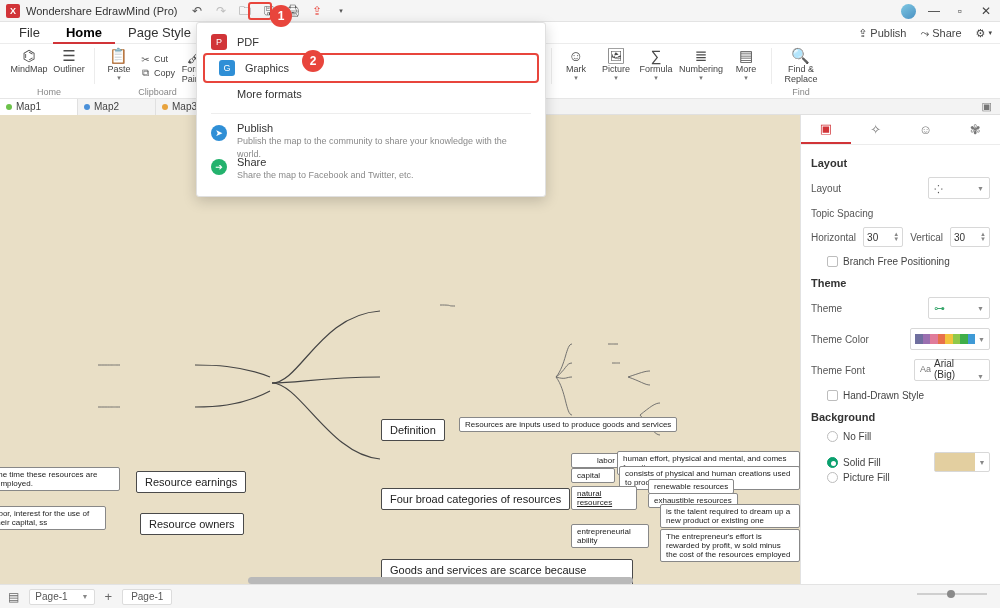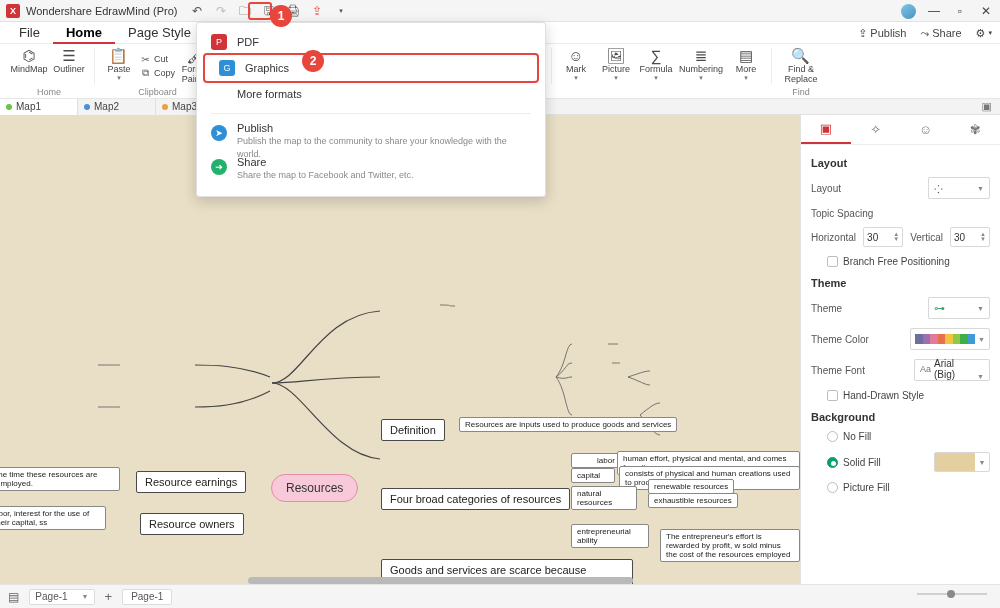--- a/index.html
+++ b/index.html
@@ -336,40 +336,40 @@
         <path d="M612,248 C618,248 615,248 620,248"></path>
         <path d="M628,262 C640,258 645,256 650,256"></path>
         <path d="M628,262 C640,266 645,270 650,270"></path>
         <path d="M640,300 C650,292 655,288 660,288"></path>
         <path d="M640,300 C650,312 655,320 660,320"></path>
         <path d="M98,250 C120,250 110,250 120,250"></path>
         <path d="M98,292 C120,292 110,292 120,292"></path>
       </g>
     </svg>
 
-    <div class="node center" style="left:271px; top:373px; transform:translateY(-50%);">Resources</div>
 
     <div class="node" style="left:381px; top:304px;">Definition</div>
     <div class="node" style="left:136px; top:356px;">Resource earnings</div>
     <div class="node" style="left:140px; top:398px;">Resource owners</div>
     <div class="node" style="left:381px; top:373px;">Four broad categories of resources</div>
     <div class="node wrap" style="left:381px; top:444px; width:252px;">Goods and services are scarce because resources are scarce</div>
 
     <div class="node leaf" style="left:459px; top:302px;">Resources are inputs used to produce goods and services</div>
     <div class="node leaf" style="left:-10px; top:352px; width:130px;">the time these resources are employed.</div>
     <div class="node leaf" style="left:-12px; top:391px; width:118px;">abor, interest for the use of their capital, ss</div>
 
     <div class="node leaf" style="left:571px; top:338px; width:70px; text-align:center;">labor</div>
     <div class="node leaf" style="left:617px; top:336px;">human effort, physical and mental, and comes from time</div>
     <div class="node leaf" style="left:571px; top:353px; width:44px;">capital</div>
     <div class="node leaf" style="left:619px; top:351px;">consists of physical and human creations used to produce goo</div>
-    <div class="node leaf" style="left:571px; top:371px; width:66px;">natural resources</div>
+    <div class="node leaf" style="left:571px; top:371px; width:66px;text-decoration:underline;">natural resources</div>
     <div class="node leaf" style="left:648px; top:364px;">renewable  resources</div>
     <div class="node leaf" style="left:648px; top:378px;">exhaustible  resources</div>
     <div class="node leaf" style="left:571px; top:409px; width:78px;">entrepreneurial ability</div>
+    <div class="node leaf" style="left:660px; top:389px; width:140px;">is the talent required to dream up a new product or existing one</div>
     <div class="node leaf" style="left:660px; top:414px; width:140px;">The entrepreneur's effort is rewarded by profit, w sold minus the cost of the resources employed</div>
 
     <div class="hscrollbar">
         <i></i>
       </div>
   </div>
 
   <div class="rightpanel">
     <div class="rp-tabs">
       <div class="rp-tab active">▣</div>
@@ -459,21 +459,21 @@
         <span>Hand-Drawn Style</span>
       </div>
 
       <div class="rp-h">Background</div>
 
       <div class="chk">
         <span class="radio"></span>
         <span>No Fill</span>
       </div>
 
-      <div class="rp-row" style="margin-bottom:10px;">
+      <div class="rp-row" style="margin-bottom:0;">
         <div class="chk" style="margin:0;">
           <span class="radio on"></span>
           <span>Solid Fill</span>
         </div>
         <div class="fillbox">
           <span class="sw"></span>
           <span class="cv">▼</span>
         </div>
       </div>
 

